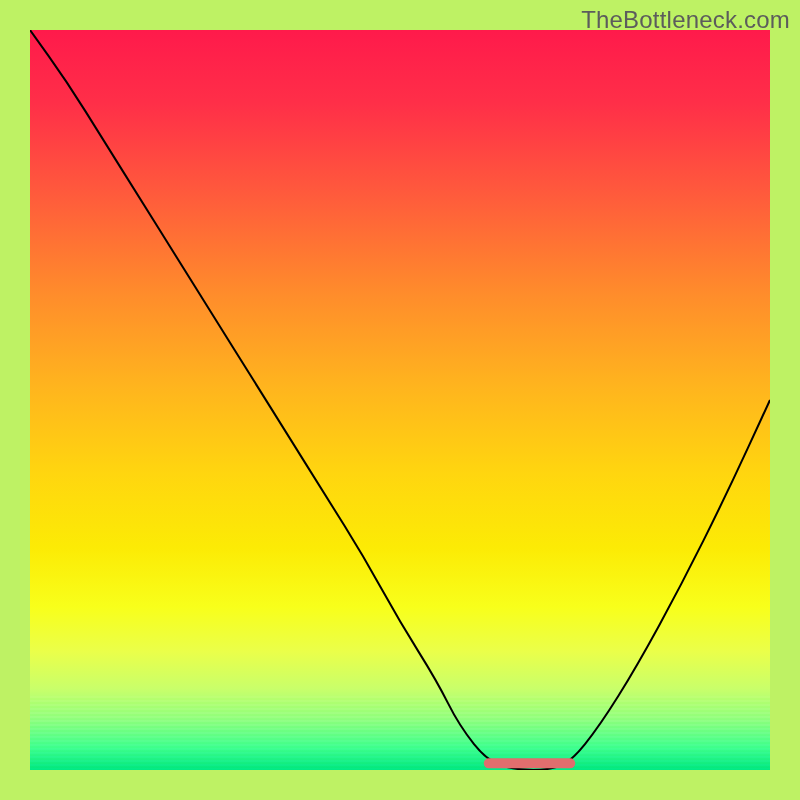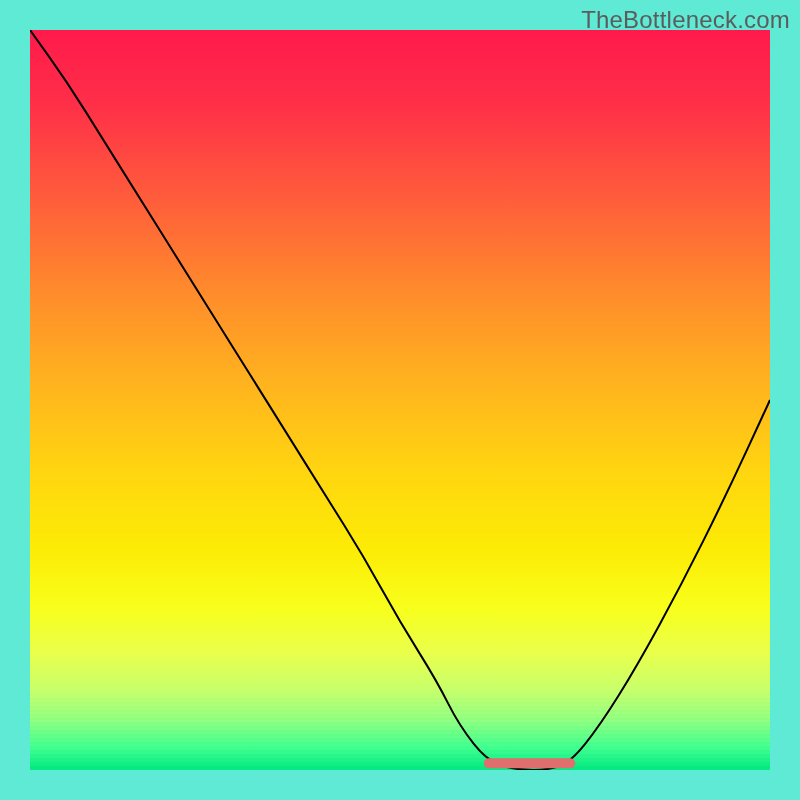--- a/index.html
+++ b/index.html
@@ -8,21 +8,21 @@
     width: 800px;
     height: 800px;
     overflow: hidden;
     background: #000;
     font-family: Arial, Helvetica, sans-serif;
   }
   .frame {
     position: relative;
     width: 800px;
     height: 800px;
-    background: #5eead4;
+    background: #bef264;
   }
   .watermark {
     position: absolute;
     top: 6px;
     right: 10px;
     color: #5c5c5c;
     font-size: 24px;
     font-weight: 500;
     letter-spacing: 0.2px;
     z-index: 20;

